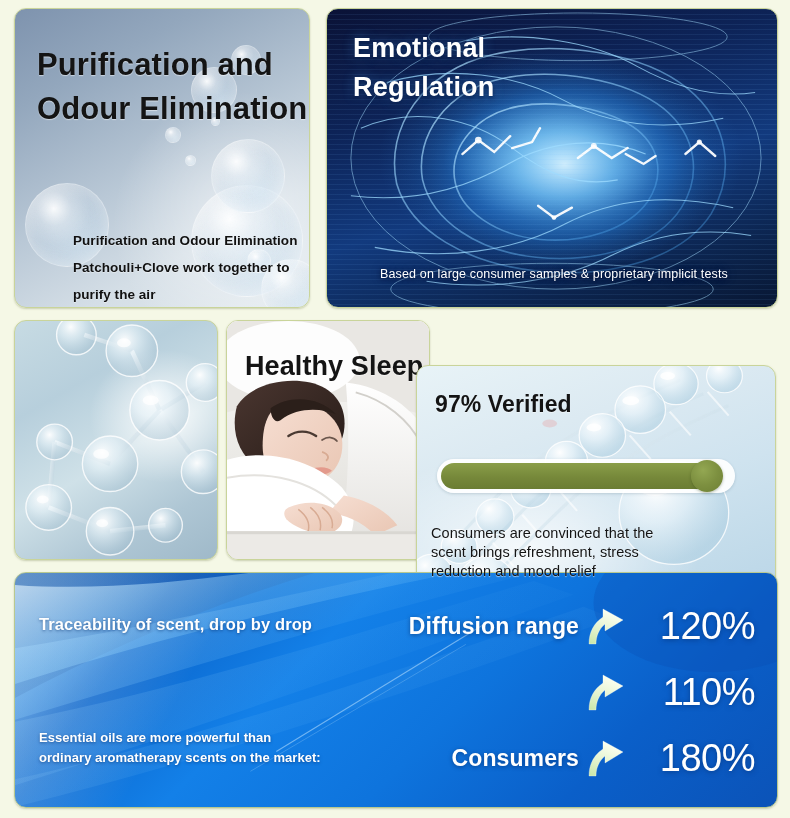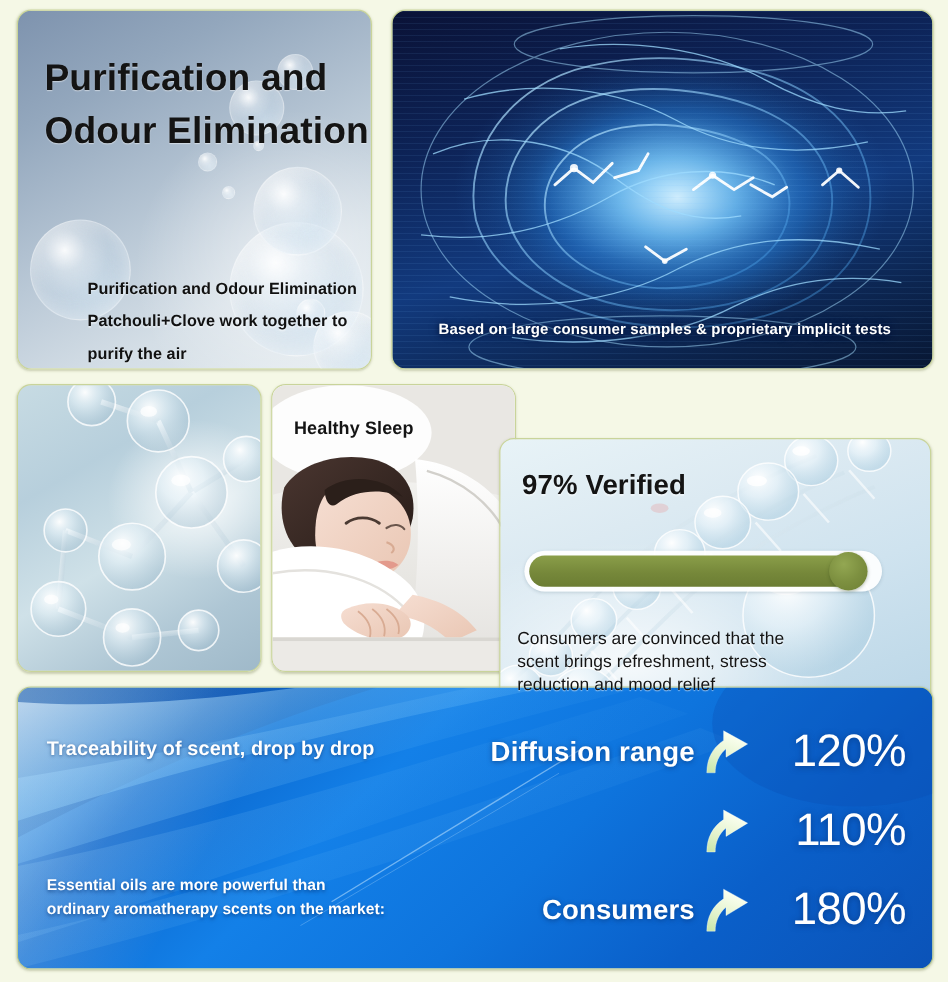--- a/index.html
+++ b/index.html
@@ -115,21 +115,21 @@
     line-height: 1.45;
     letter-spacing: .2px;
     text-shadow: 0 2px 5px rgba(0,20,60,.85), 0 0 12px rgba(80,170,255,.45);
     z-index: 4;
   }
   #emotional-caption {
     position: absolute;
     left: 18px; right: 14px; top: 258px;
     text-align: center;
     font-size: 12.5px;
-    font-weight: bold;
+    font-weight: normal;
     color: #ffffff;
     letter-spacing: .15px;
     text-shadow: 0 1px 4px rgba(0,15,50,.95), 0 0 8px rgba(0,30,80,.8);
     z-index: 4;
   }
 
   
   #panel-refreshing {
     left: 14px; top: 320px; width: 204px; height: 240px;
     background:
@@ -138,21 +138,21 @@
   }
   .mol-svg { position: absolute; inset: 0; width: 100%; height: 100%; }
   #refreshing-title { left: 18px; top: 26px; font-size: 21px; }
 
   
   #panel-sleep {
     left: 226px; top: 320px; width: 204px; height: 240px;
     background: linear-gradient(180deg, #e3e3e1 0%, #e9e8e4 30%, #f2f0ec 62%, #e6e4e0 100%);
   }
   .sleep-svg { position: absolute; inset: 0; width: 100%; height: 100%; }
-  #sleep-title { left: 18px; top: 26px; font-size: 15px; }
+  #sleep-title { left: 18px; top: 26px; font-size: 27px; }
 
   
   #panel-verified {
     left: 416px; top: 320px; width: 360px; height: 240px;
     background:
       radial-gradient(ellipse 70% 60% at 30% 78%, rgba(255,255,255,.82) 0%, rgba(255,255,255,0) 70%),
       linear-gradient(160deg, #e8f3f7 0%, #dceaf2 30%, #cfe3ef 58%, #c2dbea 82%, #b9d5e7 100%);
     margin-top: 45px;
   }
   .dna-svg { position: absolute; inset: 0; width: 100%; height: 100%; }
@@ -343,20 +343,24 @@
       </g>
       <g fill="#ffffff" opacity=".9">
         <circle cx="152" cy="132" r="3.4"></circle>
         <circle cx="268" cy="138" r="3"></circle>
         <circle cx="374" cy="134" r="2.6"></circle>
         <circle cx="228" cy="210" r="2.4"></circle>
       </g>
     </svg>
     <div class="scanlines"></div>
 
+    <h2 class="panel-title-light">
+      <span>Emotional</span><br>
+      <span>Regulation</span>
+    </h2>
 
     <div id="emotional-caption">Based on large consumer samples &amp; proprietary implicit tests</div>
   </section>
 
   <section class="panel" id="panel-refreshing">
     <svg class="mol-svg" viewBox="0 0 204 240" preserveAspectRatio="none">
       <defs>
         <radialGradient id="atomG" cx="36%" cy="30%" r="72%">
           <stop offset="0%" stop-color="#ffffff" stop-opacity=".95"></stop>
           <stop offset="42%" stop-color="#e6f2f8" stop-opacity=".55"></stop>

